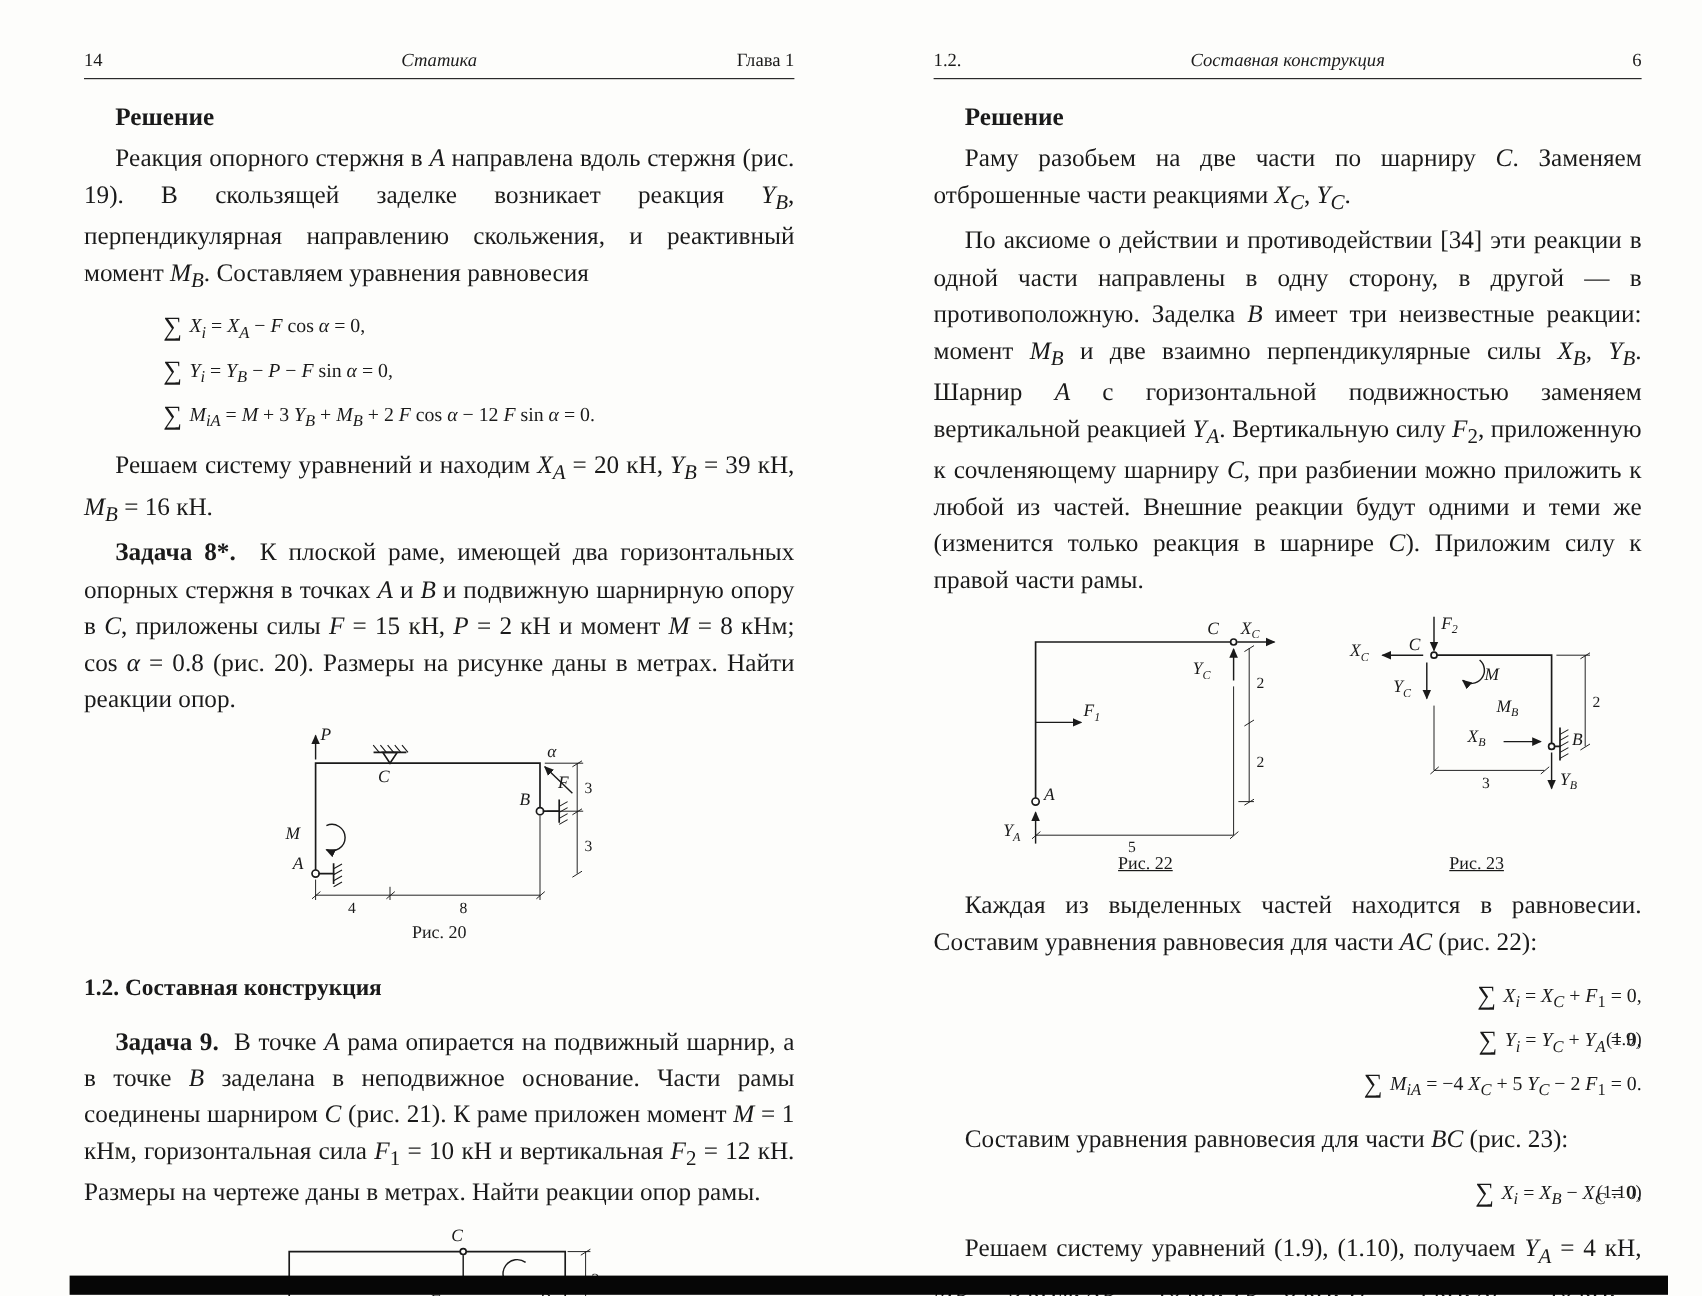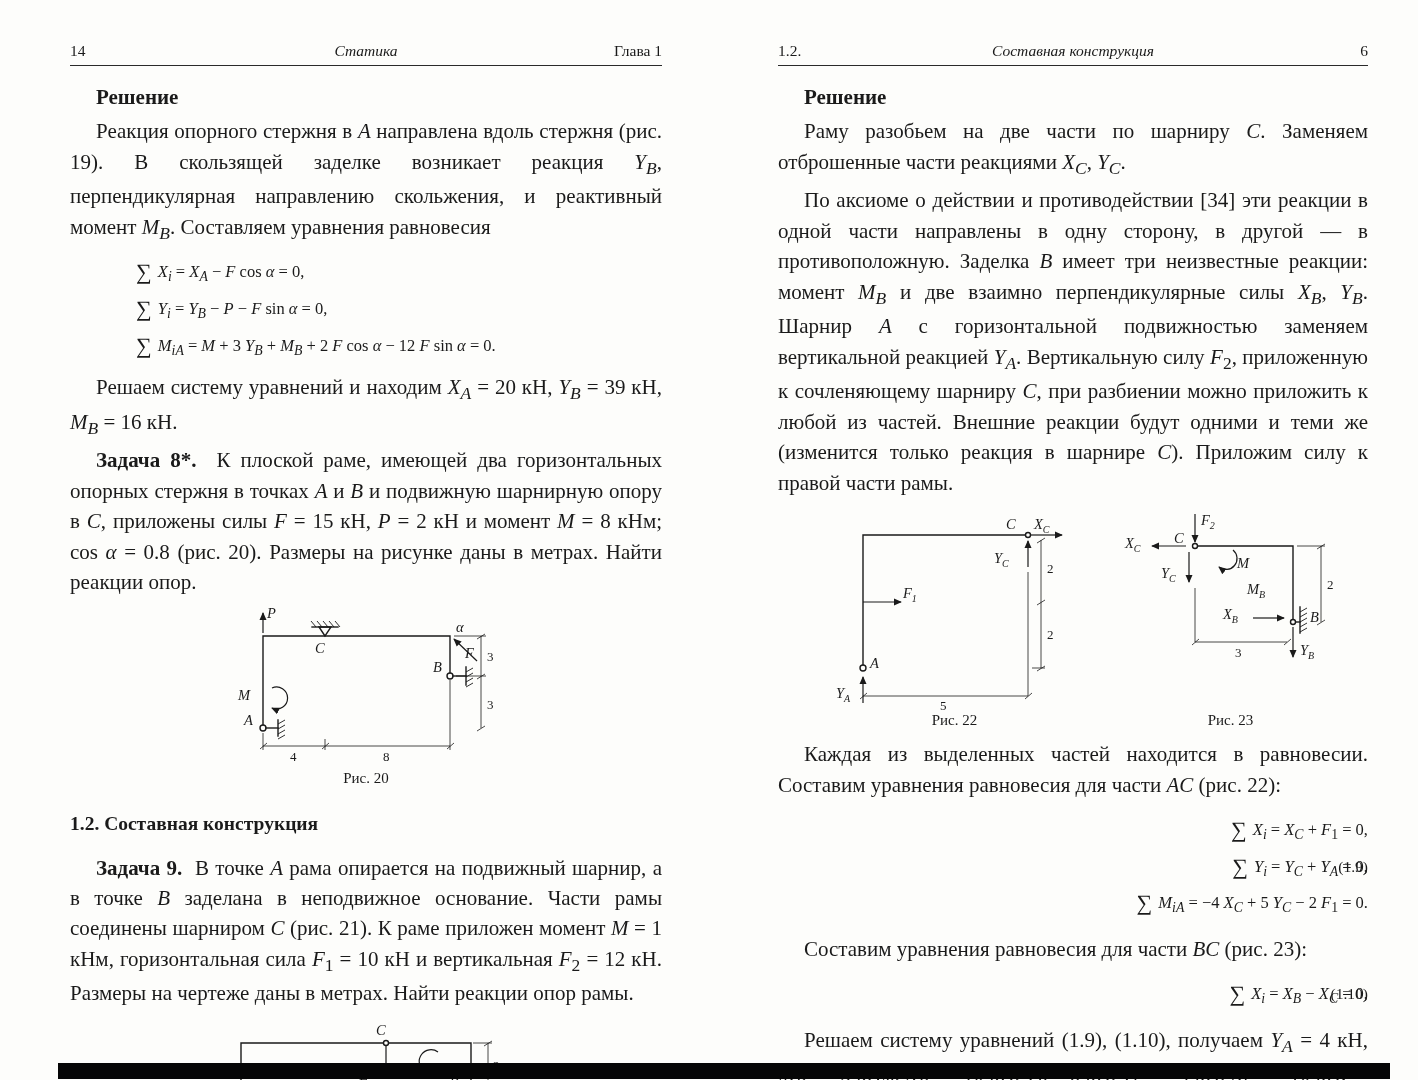--- a/index.html
+++ b/index.html
@@ -44,21 +44,21 @@
     font-size:19.5px;font-weight:bold;
     margin:26px 0 18px 0;text-indent:0;text-align:left;
   }
 
   .figure{margin:8px auto 0 auto;}
   .fig-canvas{position:relative;margin:0 auto;}
   .fig-caption{text-align:center;font-size:15px;margin-top:4px;text-indent:0;}
   .fig-row{display:flex;justify-content:space-between;
     padding:0 30px 0 58px;margin:12px 0 10px 0;}
   .fig-row .figure{display:flex;flex-direction:column;margin:0;}
-  .fig-row .fig-caption{margin-top:2px;}
+  .fig-row .fig-caption{margin-top:2px;text-decoration:underline;}
 
   .fig-label{position:absolute;font-style:italic;font-size:14.5px;
     line-height:1;white-space:nowrap;}
   .fig-label sub{font-size:10px;font-style:italic;}
   .fig-dim{position:absolute;font-size:13px;line-height:1;}
 
   svg .s{stroke:#1a1a1a;stroke-width:1.4;fill:none;stroke-linecap:square;}
   svg .a{stroke:#1a1a1a;stroke-width:1.2;fill:none;}
   svg .t{stroke:#1a1a1a;stroke-width:0.8;fill:none;}
   svg .h{stroke:#1a1a1a;stroke-width:0.9;fill:none;}

